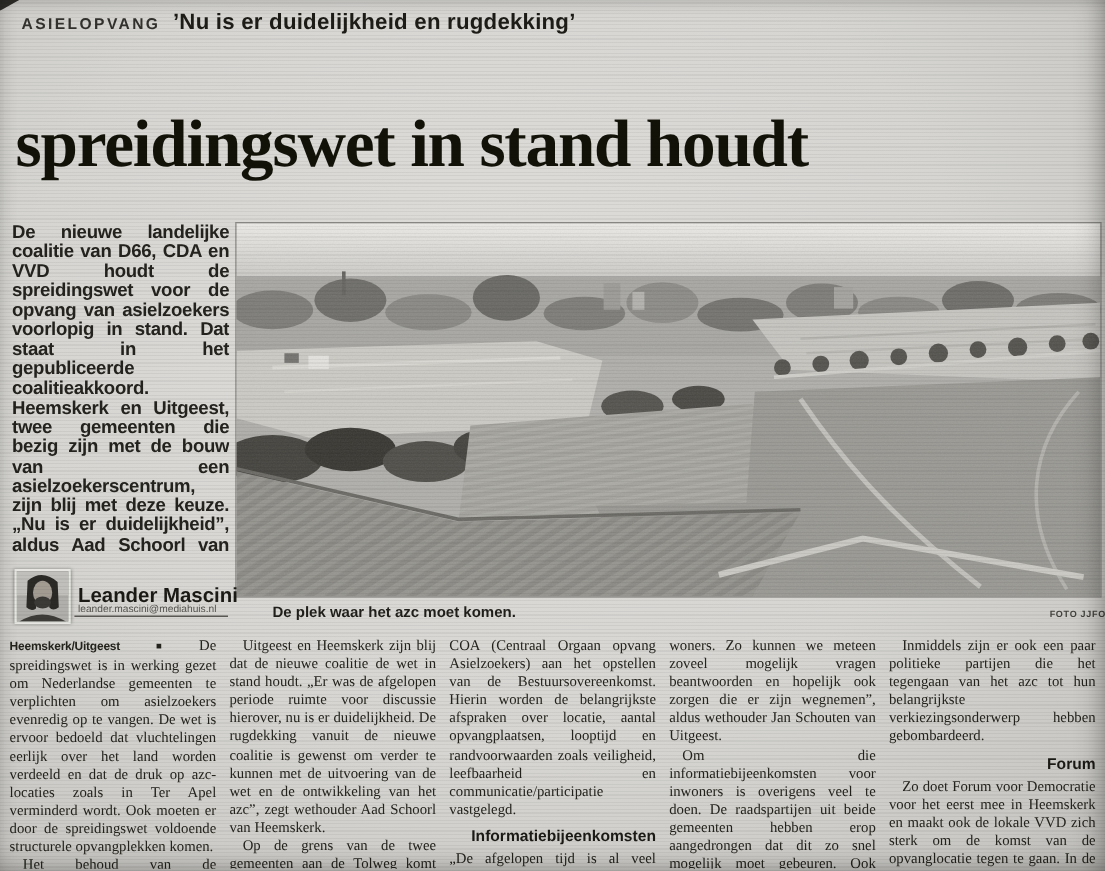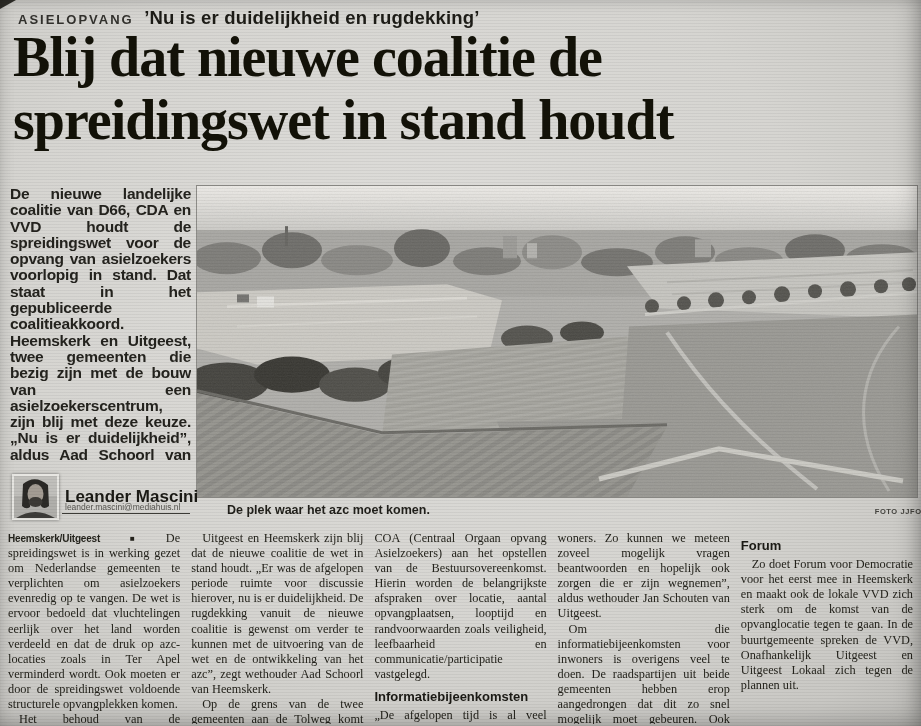--- a/index.html
+++ b/index.html
@@ -52,37 +52,37 @@
   
   .columns{position:absolute;left:8px;top:531px;width:905px;height:193px;overflow:hidden;
     display:flex;gap:11px;}
   .col{flex:1 1 0;font-family:"Liberation Serif",serif;font-size:12.3px;line-height:15.1px;
     color:#24231c;text-align:justify;hyphens:auto;-webkit-hyphens:auto;}
   .col p{margin:0;}
   .col p.indent{text-indent:11px;}
   .dateline{font-family:"Liberation Sans",sans-serif;font-weight:bold;font-size:10px;letter-spacing:-.2px;margin-top:24px;}
   .sq{font-size:8px;vertical-align:1px;padding:0 5px 0 4px;}
   .subhead{font-family:"Liberation Sans",sans-serif;font-weight:bold;font-size:13px;
-    margin:7px 0 4px 0;color:#1b1a15;text-align:left;}
+    margin:7px 0 4px 0;color:#1b1a15;text-align:right;}
   
   .scan-texture{position:absolute;inset:0;pointer-events:none;opacity:.05;
     background:repeating-linear-gradient(0deg,#000 0 1px,transparent 1px 3px);}
 </style>
 </head>
 <body>
 
 <div class="page">
   <div class="corner-mark"></div>
 
   <div class="kicker">
     <span class="kicker-label">ASIELOPVANG</span>
     <span class="kicker-quote">’Nu is er duidelijkheid en rugdekking’</span>
   </div>
 
-  <h1 class="headline"><span>Blij dat nieuwe coalitie de</span><br><span>spreidingswet in stand houdt</span></h1>
+  <h1 class="headline"><br><span>spreidingswet in stand houdt</span></h1>
 
   <div class="intro" lang="nl">De nieuwe landelijke coalitie van D66, CDA en VVD houdt de spreidingswet voor de opvang van asielzoekers voorlopig in stand. Dat staat in het gepubliceerde coalitieakkoord. Heemskerk en Uitgeest, twee gemeenten die bezig zijn met de bouw van een asielzoekerscentrum, zijn blij met deze keuze. „Nu is er duidelijkheid”, aldus Aad Schoorl van Heemskerk.</div>
 
   <figure class="photo">
     <svg viewBox="0 0 720 310" preserveAspectRatio="none" aria-hidden="true">
       <defs>
         <linearGradient id="sky" x1="0" y1="0" x2="0" y2="1">
           <stop offset="0" stop-color="#eceae6"></stop>
             <stop offset="1" stop-color="#c6c5c1"></stop>
         </linearGradient>
@@ -200,19 +200,20 @@
     <div class="col" lang="nl">
       <p>COA (Centraal Orgaan opvang Asielzoekers) aan het opstellen van de Bestuursovereenkomst. Hierin worden de belangrijkste afspraken over locatie, aantal opvangplaatsen, looptijd en randvoorwaarden zoals veiligheid, leefbaarheid en communicatie/participatie vastgelegd.</p>
       <h3 class="subhead">Informatiebijeenkomsten</h3>
       <p>„De afgelopen tijd is al veel informatie gedeeld door het COA. Zodra we als gemeenten alles duidelijk hebben, gaan we een informatiebijeenkomst voorbereiden voor onze in-</p>
     </div>
     <div class="col" lang="nl">
       <p>woners. Zo kunnen we meteen zoveel mogelijk vragen beantwoorden en hopelijk ook zorgen die er zijn wegnemen”, aldus wethouder Jan Schouten van Uitgeest.</p>
       <p class="indent">Om die informatiebijeenkomsten voor inwoners is overigens veel te doen. De raadspartijen uit beide gemeenten hebben erop aangedrongen dat dit zo snel mogelijk moet gebeuren. Ook omdat er veel zorgen zijn bij bewoners, denk aan de ’Zeg Nee tegen AZC’-beweging die drie demonstraties heeft georganiseerd om hun punt duidelijk te maken.</p>
     </div>
     <div class="col" lang="nl">
+      <p class="indent">Inmiddels zijn er ook een paar politieke partijen die het tegengaan van het azc tot hun belangrijkste verkiezingsonderwerp hebben gebombardeerd.</p>
       <h3 class="subhead">Forum</h3>
       <p class="indent">Zo doet Forum voor Democratie voor het eerst mee in Heemskerk en maakt ook de lokale VVD zich sterk om de komst van de opvanglocatie tegen te gaan. In de buurtgemeente spreken de VVD, Onafhankelijk Uitgeest en Uitgeest Lokaal zich tegen de plannen uit.</p>
     </div>
   </section>
 
   <div class="scan-texture"></div>
 </div>
 
 </body></html>

